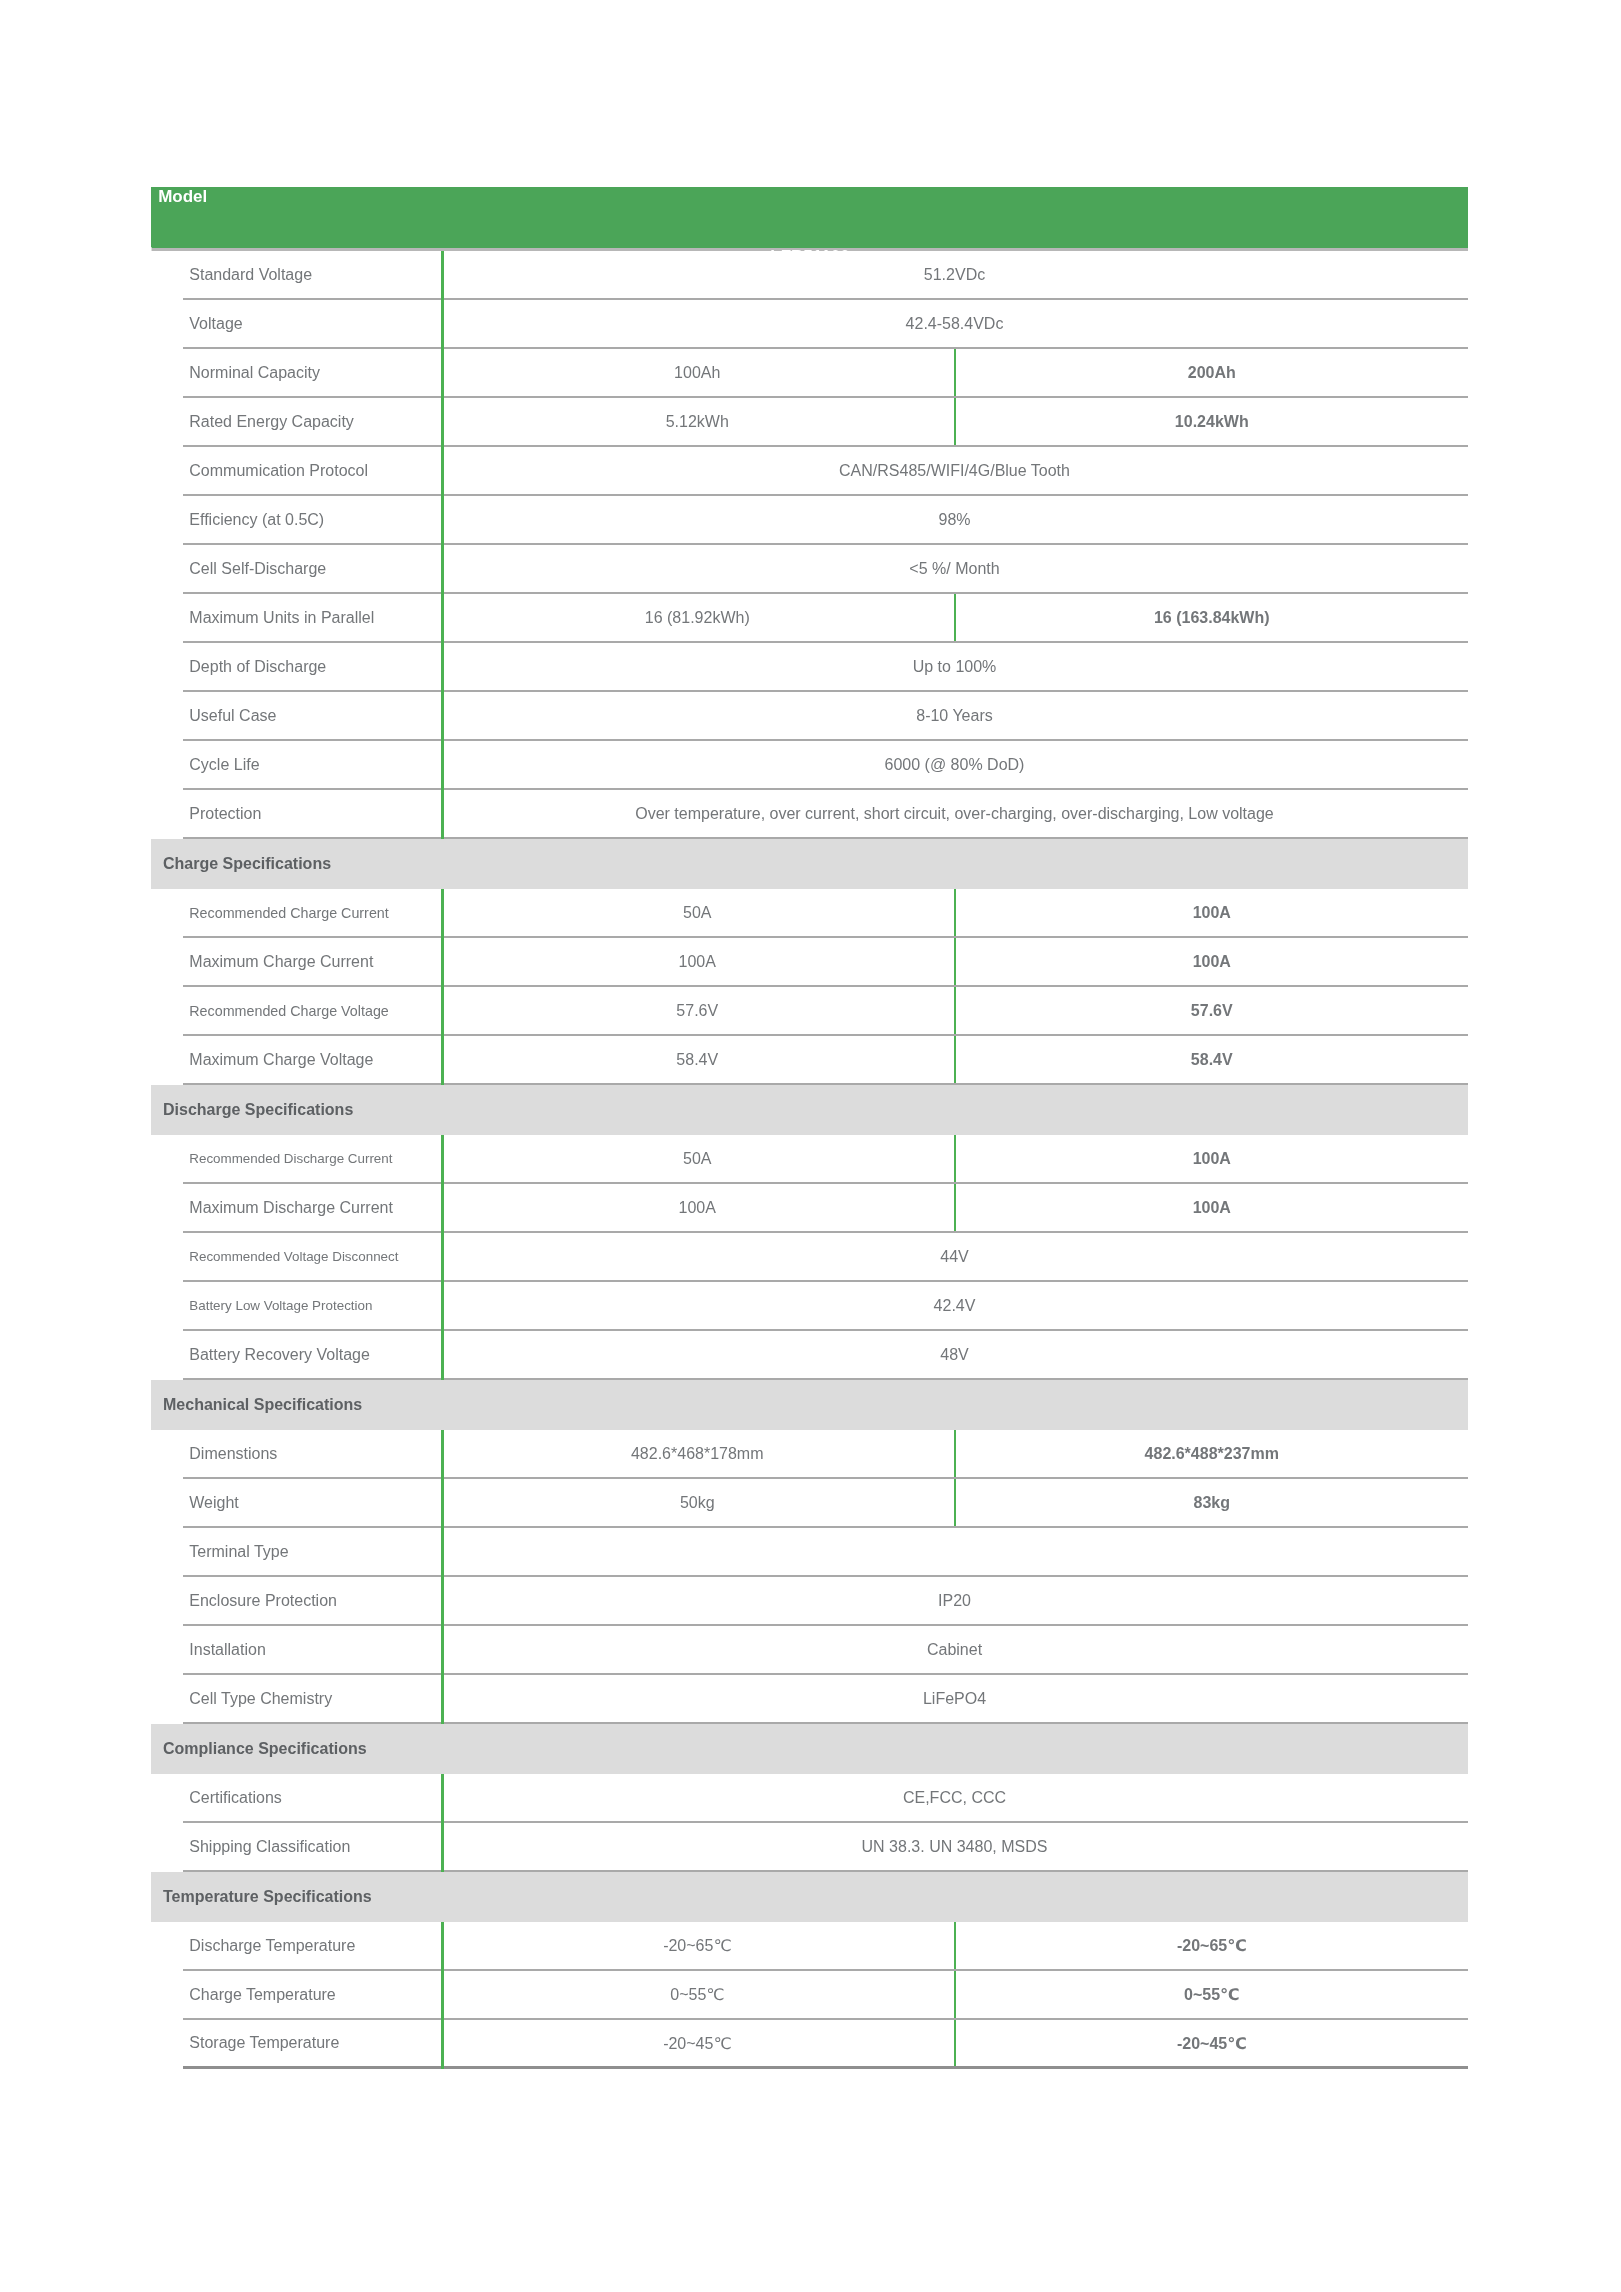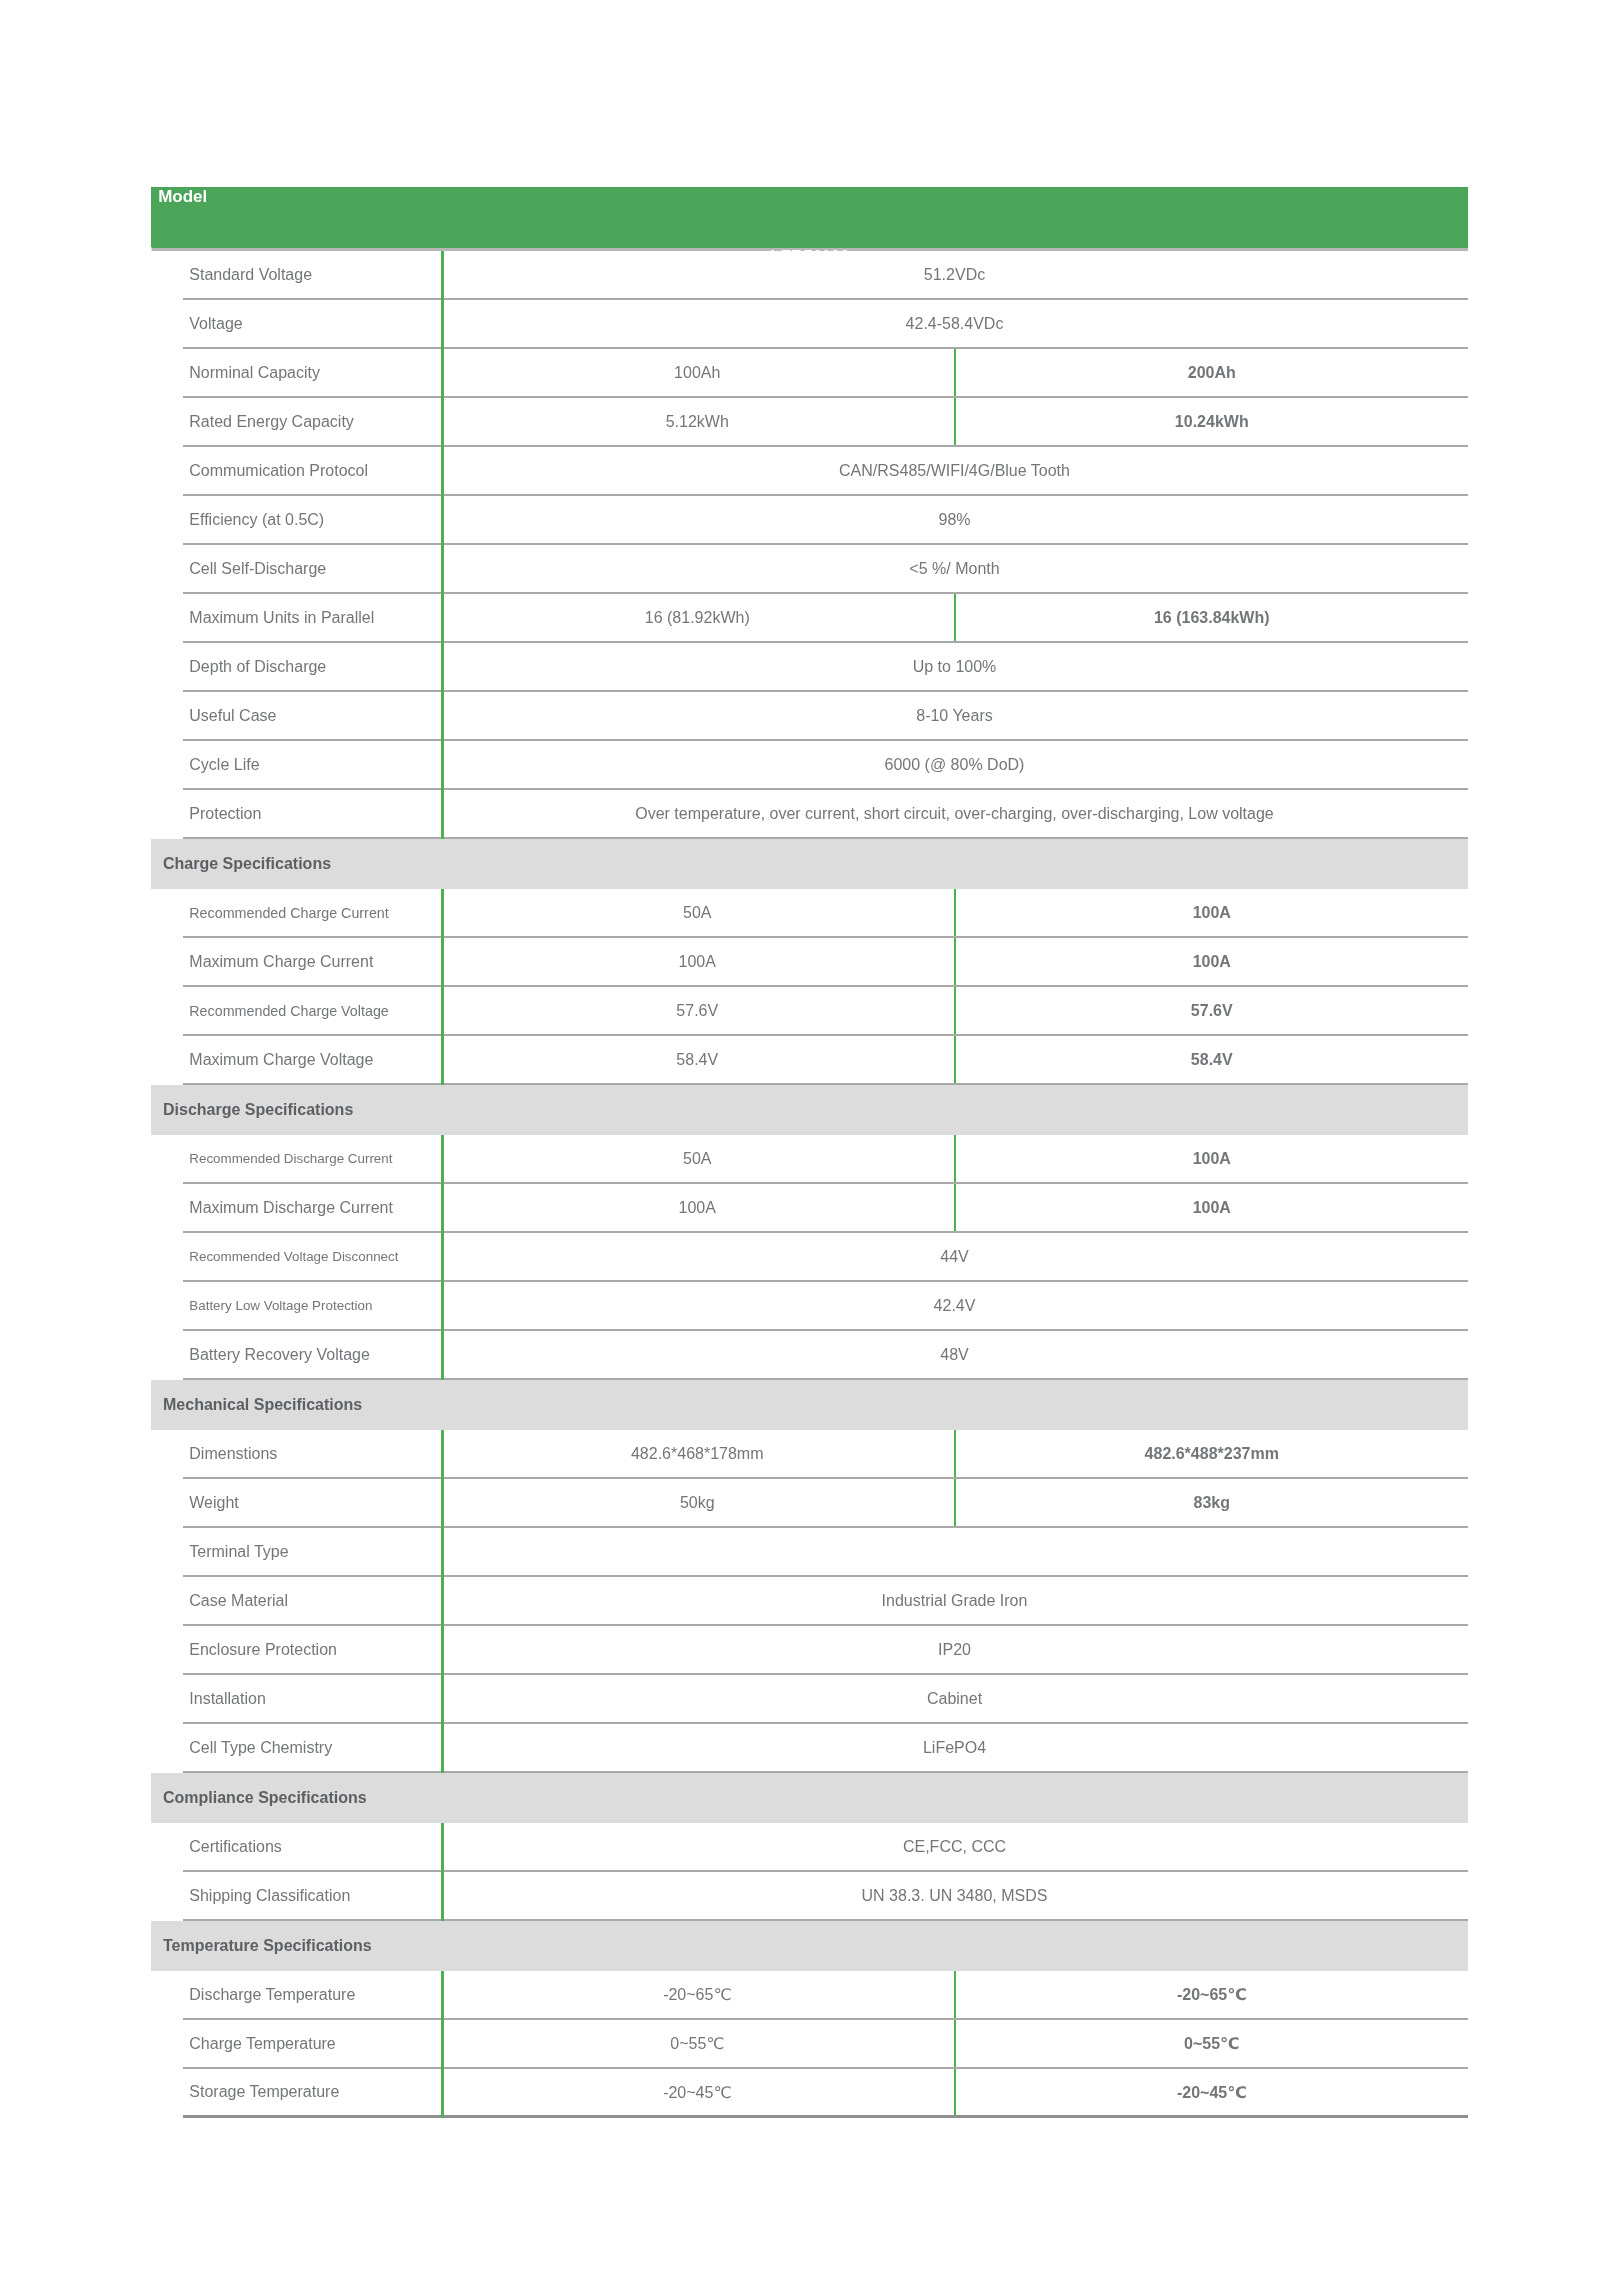--- a/index.html
+++ b/index.html
@@ -192,24 +192,20 @@
         </div>
         <div class="row">
           <div class="cell label">Weight</div>
           <div class="cell value">50kg</div>
           <div class="cell value mid">83kg</div>
         </div>
         <div class="row">
           <div class="cell label">Terminal Type</div>
         </div>
         <div class="row">
-          <div class="cell label">Case Material</div>
-          <div class="cell value merged">Industrial Grade Iron</div>
-        </div>
-        <div class="row">
           <div class="cell label">Enclosure Protection</div>
           <div class="cell value merged">IP20</div>
         </div>
         <div class="row">
           <div class="cell label">Installation</div>
           <div class="cell value merged">Cabinet</div>
         </div>
         <div class="row">
           <div class="cell label">Cell Type Chemistry</div>
           <div class="cell value merged">LiFePO4</div>

